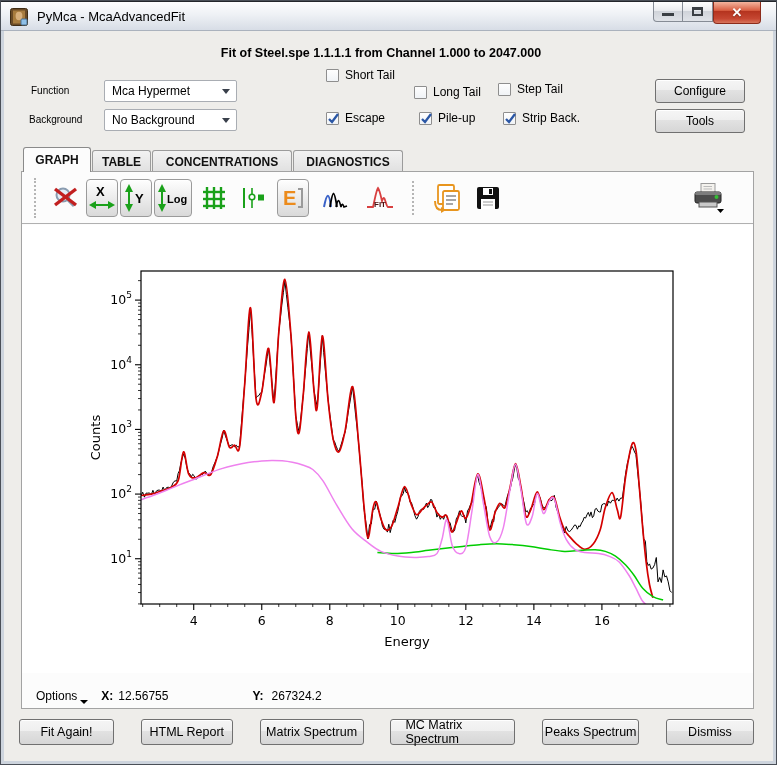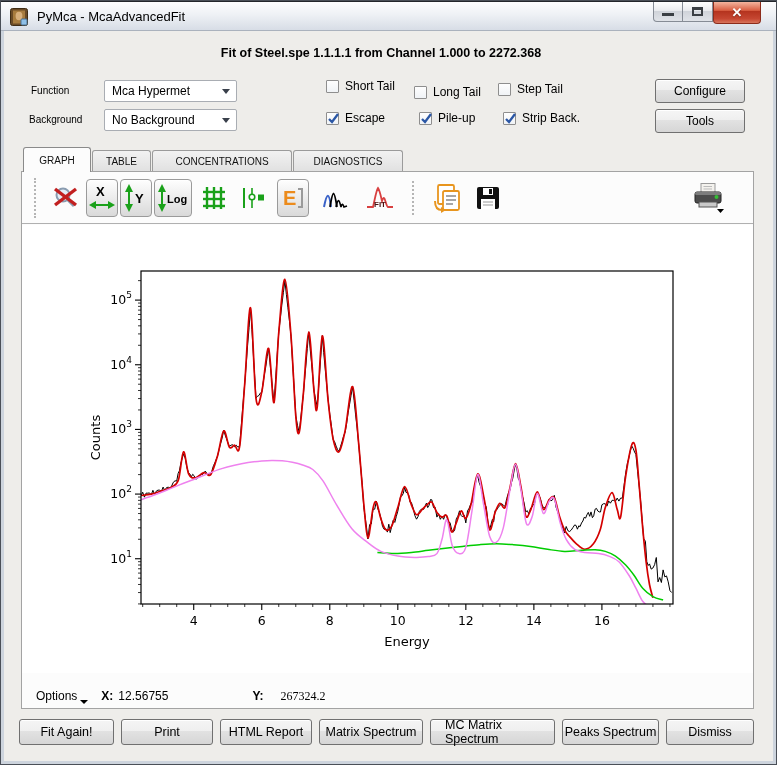--- a/index.html
+++ b/index.html
@@ -38,21 +38,21 @@
          background:linear-gradient(#fefefe,#f0f3f6);position:relative;}
   .cbbox svg{position:absolute;left:-1px;top:-2px;}
   .btn7{box-sizing:border-box;border:1px solid #707070;border-radius:3px;
         background:linear-gradient(#f5f5f5,#efefef 45%,#e2e2e2 46%,#d6d6d6);
         box-shadow:inset 0 1px 0 #fff;display:flex;align-items:center;justify-content:center;
         font-size:12px;color:#000;}
   .side-btn{position:absolute;left:654px;width:90px;height:24px;}
   
   .tab{position:absolute;box-sizing:border-box;border:1px solid #9b9b9b;border-bottom:none;
        border-radius:3px 3px 0 0;background:linear-gradient(#f2f2f2,#e0e0e0);
-       font-size:10px;display:flex;align-items:center;justify-content:center;color:#111;}
+       font-size:12px;display:flex;align-items:center;justify-content:center;color:#111;font-weight:bold;}
   .tab.active{background:#fcfcfc;z-index:6;border-color:#8a8a8a;}
   .panel{position:absolute;left:20px;top:170px;width:733px;height:538px;background:#fcfcfc;
          border:1px solid #a3a3a3;box-sizing:border-box;z-index:2;}
   
   .toolbar{position:absolute;left:0;top:0;width:100%;height:52px;border-bottom:1px solid #b0b0b0;
            box-sizing:border-box;display:flex;align-items:center;padding-left:12px;}
   .tsep{width:4px;height:34px;border-left:2px dotted #b5b5b5;margin:0 8px;}
   .ticon{display:flex;align-items:center;justify-content:center;}
   .toolbtn{box-sizing:border-box;border:1px solid #9a9a9a;border-radius:4px;
         background:linear-gradient(#fefefe,#eaeaea 55%,#d9d9d9);
@@ -89,34 +89,34 @@
         </div>
       <div class="winbtn max">
           <span class="glyph-max"></span>
         </div>
       <div class="winbtn close">
           <span>✕</span>
         </div>
     </div>
   </div>
 
-  <div class="fit-title">Fit of Steel.spe 1.1.1.1 from Channel 1.000 to 2272.368</div>
+  <div class="fit-title">Fit of Steel.spe 1.1.1.1 from Channel 1.000 to 2047.000</div>
 
   <span class="lbl" style="left:30px;top:84px;">Function</span>
   <div class="combo" style="left:103px;top:79px;">
     <span>Mca Hypermet</span>
     <span class="combo-arrow"></span>
   </div>
   <span class="lbl" style="left:28px;top:113px;">Background</span>
   <div class="combo" style="left:103px;top:108px;">
     <span>No Background</span>
     <span class="combo-arrow"></span>
   </div>
 
-  <div class="cb" style="left:325px;top:78px;">
+  <div class="cb" style="left:325px;top:67px;">
     <span class="cbbox"></span>
     <span>Short Tail</span>
   </div>
   <div class="cb" style="left:413px;top:84px;">
     <span class="cbbox"></span>
     <span>Long Tail</span>
   </div>
   <div class="cb" style="left:497px;top:81px;">
     <span class="cbbox"></span>
     <span>Step Tail</span>
@@ -372,26 +372,25 @@
           </g>
           <rect x="119" y="46" width="532" height="333" fill="none" stroke="#000" stroke-width="1.2"></rect>
         </svg>
     </div>
 
     <div class="statusrow">
       <span style="margin-left:14px;"><span>Options</span><span class="opt-caret"></span></span>
       <b style="margin-left:13px;">X:</b>
       <span style="margin-left:5px;">12.56755</span>
       <b style="margin-left:84px;">Y:</b>
-      <span style="margin-left:17px;font-family:Liberation Serif, serif;">267324.2</span>
+      <span style="margin-left:8px;">267324.2</span>
     </div>
   </div>
 
   <div class="footer">
     <div class="btn7" style="width:95px;">Fit Again!</div>
-    <div class="btn7" style="width:92px;">Print</div>
     <div class="btn7" style="width:92px;">HTML Report</div>
     <div class="btn7" style="width:104px;">Matrix Spectrum</div>
     <div class="btn7" style="width:125px;padding-left:14px;">MC Matrix Spectrum</div>
     <div class="btn7" style="width:97px;">Peaks Spectrum</div>
     <div class="btn7" style="width:88px;">Dismiss</div>
   </div>
 </div>
 
 </body></html>

